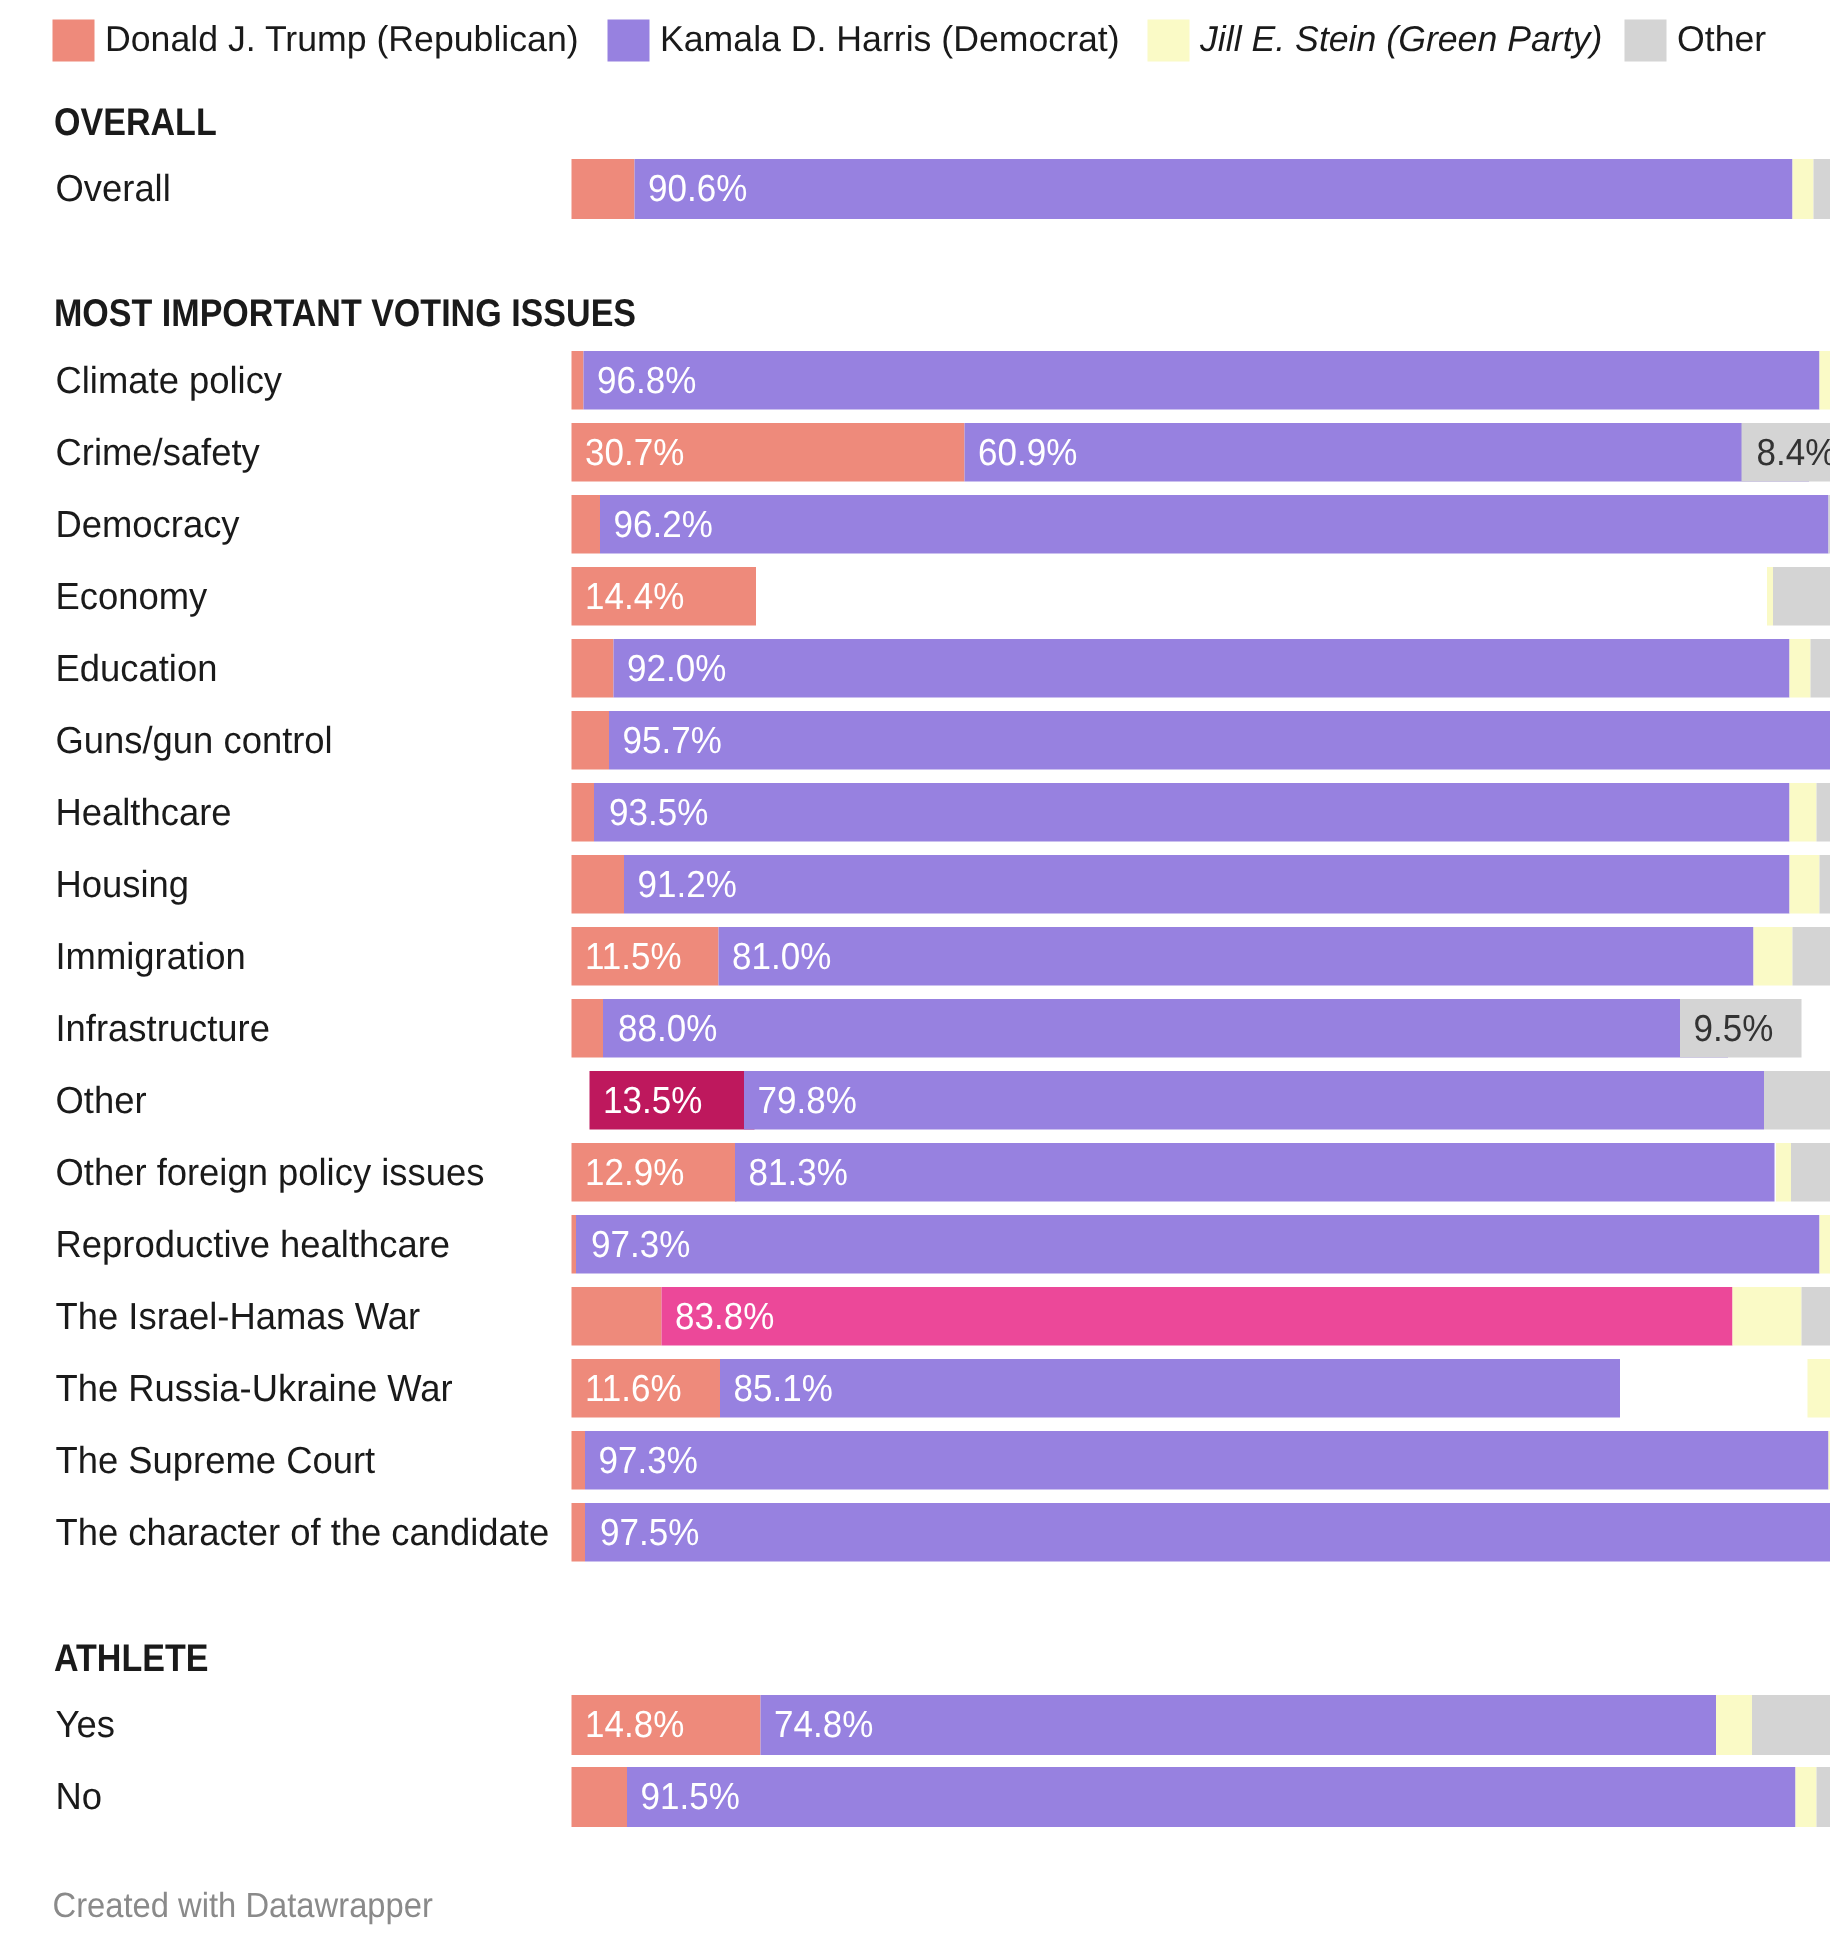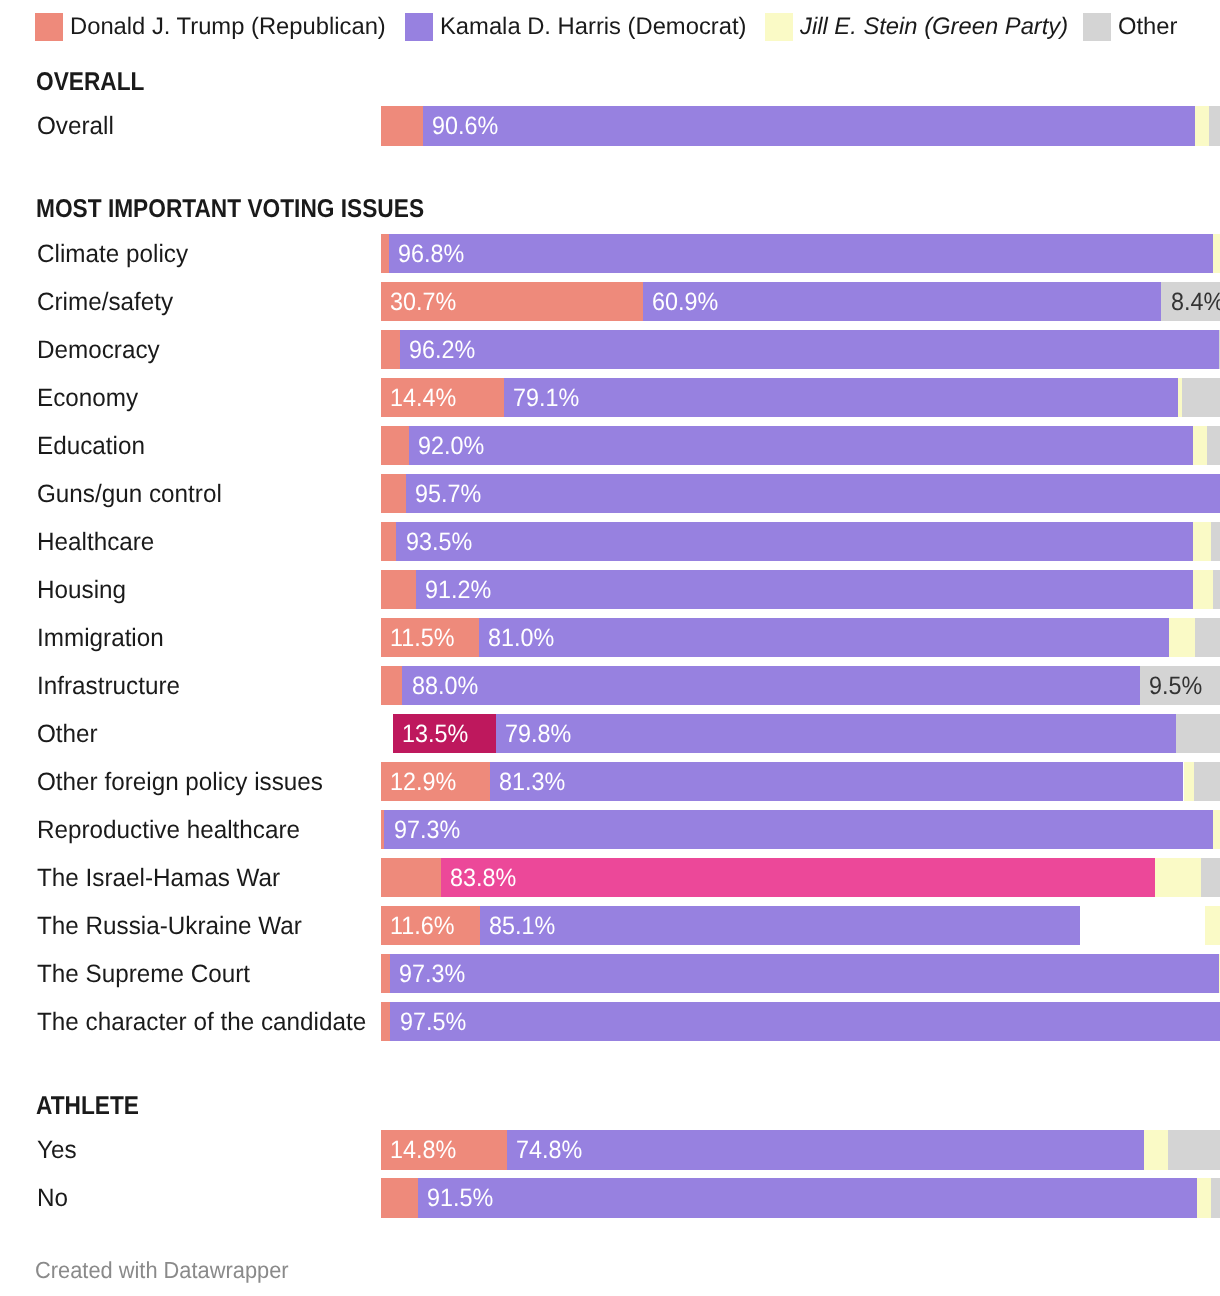--- a/index.html
+++ b/index.html
@@ -105,23 +105,20 @@
           </div>
           <div class="seg seg-other" style="left:838.368px;width:13.632px;background:#d4d4d4"></div>
         </div>
       </div>
       <div class="row" style="top:378.1px">
         <div class="row-label">Economy</div>
         <div class="bar">
           <div class="seg seg-trump" style="left:0px;width:122.68800000000002px;background:#ee8a7b">
             <span class="seg-val">14.4%</span>
           </div>
-          <div class="seg seg-harris" style="left:122.68800000000002px;width:673.9319999999999px;background:#9781e0">
-            <span class="seg-val">79.1%</span>
-          </div>
           <div class="seg seg-stein" style="left:796.62px;width:4.26px;background:#fafac6"></div>
           <div class="seg seg-other" style="left:800.88px;width:51.12px;background:#d4d4d4"></div>
         </div>
       </div>
       <div class="row" style="top:426.1px">
         <div class="row-label">Education</div>
         <div class="bar">
           <div class="seg seg-trump" style="left:0px;width:28.116px;background:#ee8a7b"></div>
           <div class="seg seg-harris" style="left:28.116px;width:783.84px;background:#9781e0">
             <span class="seg-val">92.0%</span>
@@ -176,21 +173,21 @@
           <div class="seg seg-other" style="left:813.66px;width:38.339999999999996px;background:#d4d4d4"></div>
         </div>
       </div>
       <div class="row" style="top:666.1px">
         <div class="row-label">Infrastructure</div>
         <div class="bar">
           <div class="seg seg-trump" style="left:0px;width:21.3px;background:#ee8a7b"></div>
           <div class="seg seg-harris" style="left:21.3px;width:749.76px;background:#9781e0">
             <span class="seg-val">88.0%</span>
           </div>
-          <div class="seg seg-other" style="left:759px;width:80.94px;background:#d4d4d4">
+          <div class="seg seg-other" style="left:739px;width:80.94px;background:#d4d4d4">
             <span class="seg-val">9.5%</span>
           </div>
         </div>
       </div>
       <div class="row" style="top:714.1px">
         <div class="row-label">Other</div>
         <div class="bar">
           <div class="seg seg-trump" style="left:12px;width:110px;background:#be185d">
             <span class="seg-val">13.5%</span>
           </div>

